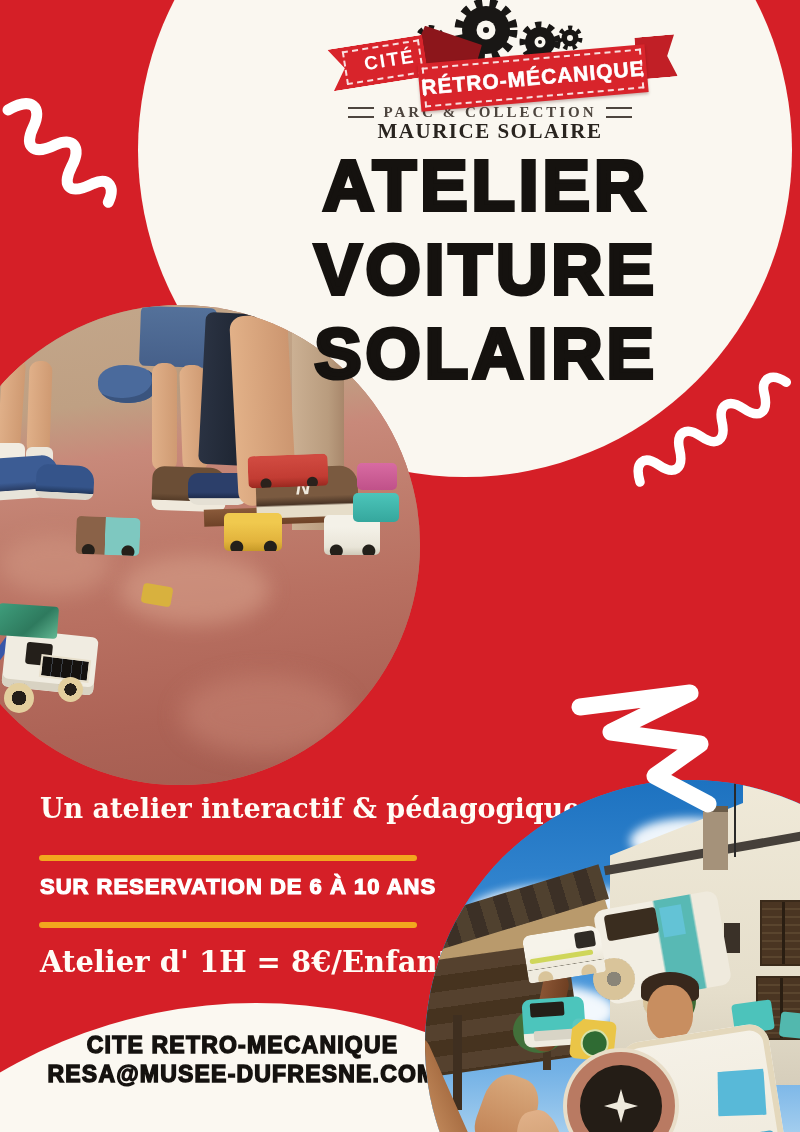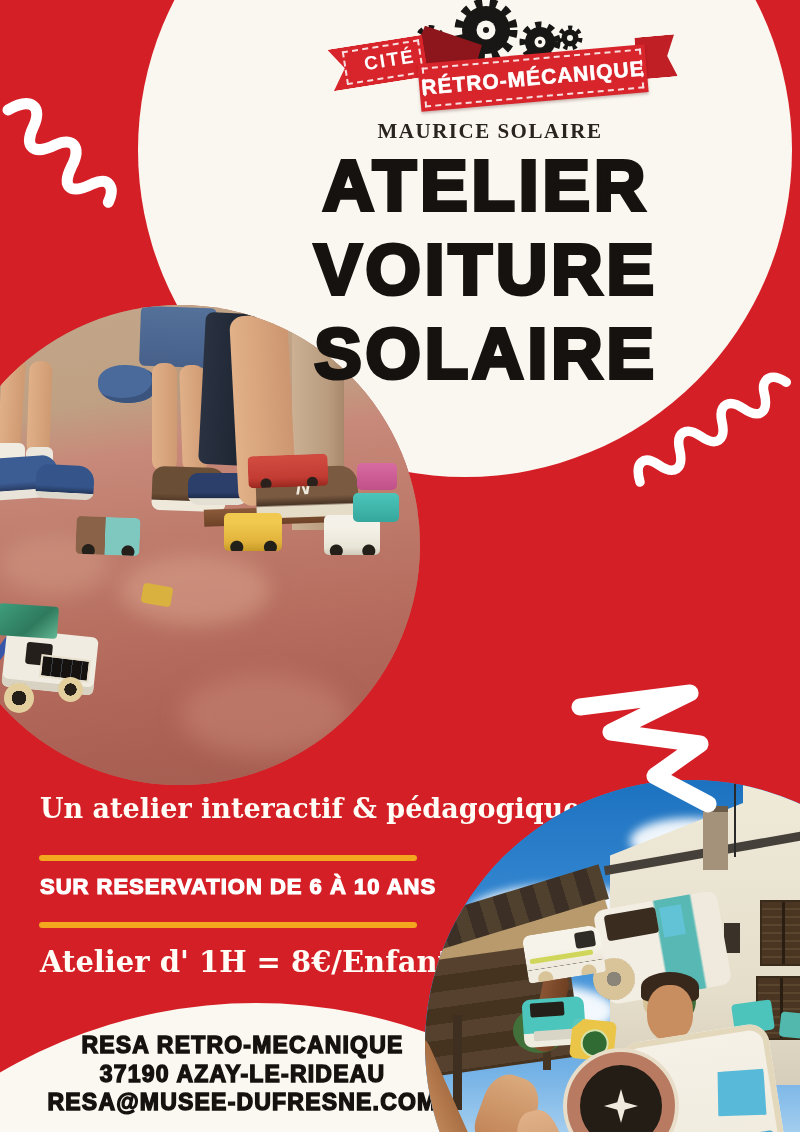--- a/index.html
+++ b/index.html
@@ -233,20 +233,25 @@
   <div class="abs ribbon-part tail-right"></div>
   <div class="abs ribbon-part tail-left">
     <div class="dash"></div>
     <div class="txt">CITÉ</div>
   </div>
   <div class="abs ribbon-main">
     <div class="dash"></div>
     <div class="txt">RÉTRO-MÉCANIQUE</div>
   </div>
 
+  <div class="abs parc">
+    <span class="bars"></span>
+    <span>PARC &amp; COLLECTION</span>
+    <span class="bars"></span>
+  </div>
   <div class="abs dufresne">MAURICE SOLAIRE</div>
 
   <div class="abs title">
     <div class="title-line">ATELIER</div>
     <div class="title-line">VOITURE</div>
     <div class="title-line">SOLAIRE</div>
   </div>
 
   <div class="abs photo-left" aria-label="Children's feet on terracotta pavement with small wooden toy cars">
     <div class="abs pl-floor"></div>
@@ -297,22 +302,21 @@
   </svg>
 
   <div class="abs tagline">Un atelier interactif &amp; pédagogique</div>
   <div class="abs gold gold1"></div>
   <div class="abs reservation">SUR RESERVATION DE 6 À 10 ANS</div>
   <div class="abs gold gold2"></div>
   <div class="abs price">Atelier d' 1H = 8€/Enfant</div>
 
   <div class="abs circle-contact"></div>
   <div class="abs contact">
-    <div>RESA RETRO-MECANIQUE</div>
-    <div>37190 AZAY-LE-RIDEAU</div>
+    <div>CITE RETRO-MECANIQUE</div>
     <div>RESA@MUSEE-DUFRESNE.COM</div>
   </div>
 
   <div class="abs photo-right" aria-label="Kids holding handmade cardboard solar cars against a blue sky">
     <div class="abs sky"></div>
     <div class="abs cloud cl1"></div>
     <div class="abs cloud cl2"></div>
     <div class="abs cloud cl3"></div>
     <div class="abs cloud cl4"></div>
     <div class="abs wall"></div>

